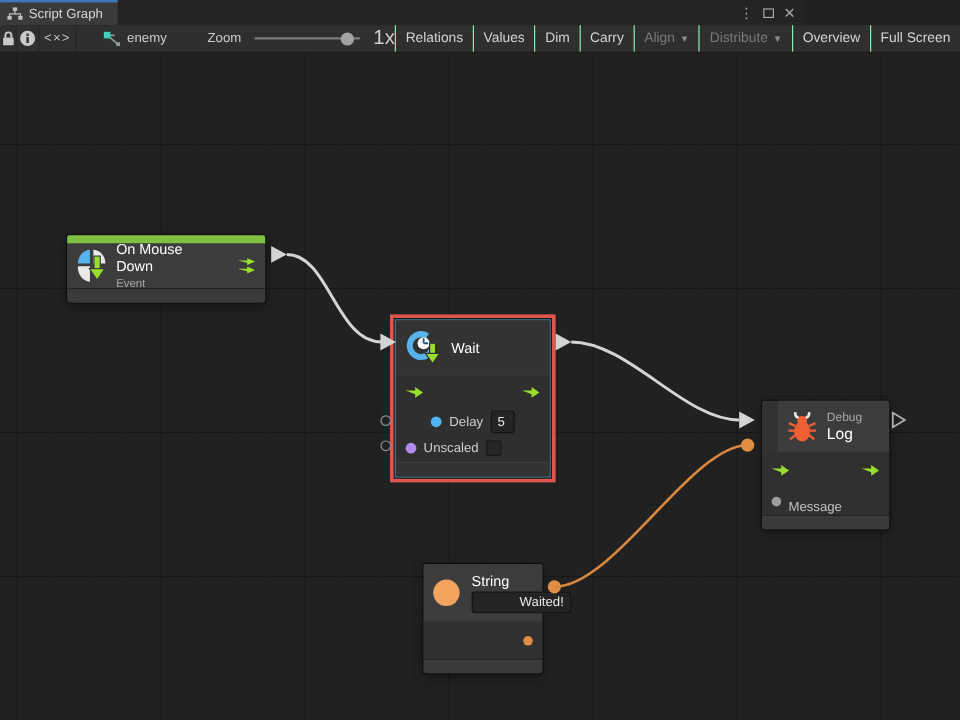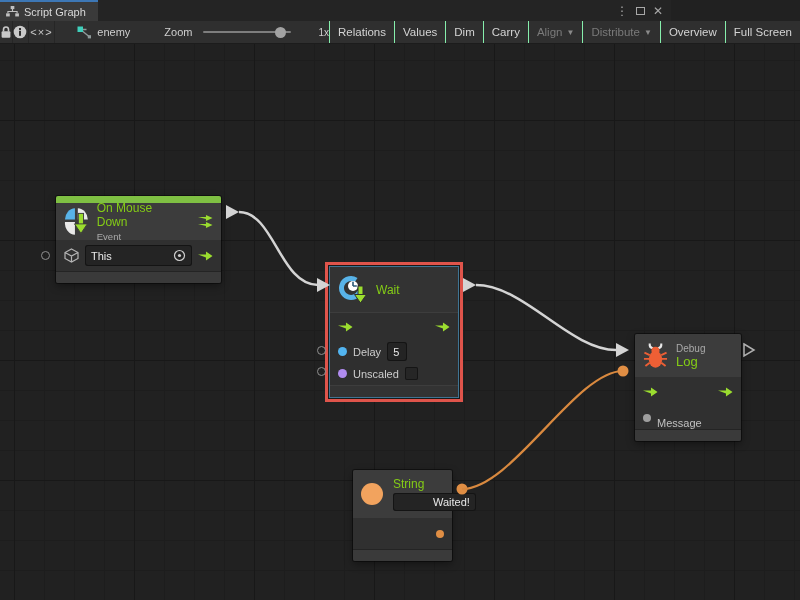--- a/index.html
+++ b/index.html
@@ -31,21 +31,21 @@
       linear-gradient(to right,#181818 1px,transparent 1px),
       linear-gradient(to bottom,#181818 1px,transparent 1px),
       linear-gradient(to right,#1d1d1d 1px,transparent 1px),
       linear-gradient(to bottom,#1d1d1d 1px,transparent 1px);
     background-size:120px 120px,120px 120px,30px 30px,30px 30px;
     background-position:14px 0,0 76px,14px 0,0 16px;}
   
   .node{position:absolute;background:#323232;color:#e2e2e2;border-radius:2px;
         box-shadow:0 0 0 1px rgba(0,0,0,.45),0 3px 9px rgba(0,0,0,.4);z-index:10;}
   .nhead{display:flex;align-items:center;gap:8px;background:#3c3c3c;padding:4px 8px;box-sizing:border-box;border-radius:2px 2px 0 0;}
-  .ntitle{font-size:12px;color:#84cc16;}
+  .ntitle{font-size:12px;color:#ffffff;}
   .nsub{font-size:9.5px;color:#a9a9a9;margin-top:2px;}
   .nrow{display:flex;align-items:center;gap:6px;background:#303030;padding:0 8px;box-sizing:border-box;}
   .nfoot{height:11px;background:#3a3a3a;border-top:1px solid #242424;border-radius:0 0 2px 2px;}
   .dot{width:9px;height:9px;border-radius:50%;flex:0 0 auto;}
   .field{background:#242424;border-radius:3px;box-shadow:inset 0 0 0 1px #141414;
          font-size:11px;color:#e8e8e8;padding:2px 6px;display:flex;align-items:center;gap:4px;}
   .plabel{font-size:11px;color:#cdcdcd;}
   .checkbox{width:13px;height:13px;background:#262626;border-radius:2px;box-shadow:inset 0 0 0 1px #151515;}
   .ext-port{position:absolute;width:9px;height:9px;border-radius:50%;border:1.5px solid #8f8f8f;box-sizing:border-box;z-index:11;}
   .garrow{fill:var(--flow-green,#9bdd2f);display:block;}
@@ -120,21 +120,21 @@
         <rect x="10.8" y="9.2" width="3.2" height="3.2" fill="#8f9a9a"></rect>
       </svg>
       <span style="color:#cfcfcf;font-size:11px;">enemy</span>
     </div>
 
     <div class="tb-group" style="margin-left:34px">
       <span style="color:#cfcfcf;font-size:11px;">Zoom</span>
       <div class="zoom-track" style="margin-left:6px">
         <div class="zoom-knob"></div>
       </div>
-      <span style="color:#cfcfcf;font-size:10px;margin-left:22px;">1x</span>
+      <span style="color:#cfcfcf;font-size:17px;margin-left:6px;">1x</span>
     </div>
 
     <div class="tb-right">
       <div class="tb-btn">
           <span>Relations</span>
         </div>
       <div class="tb-btn">
           <span>Values</span>
         </div>
       <div class="tb-btn">
@@ -178,37 +178,20 @@
         </div>
         <div class="spacer"></div>
         <div style="display:flex;flex-direction:column;gap:1px;">
           <svg class="garrow" width="15" height="6" viewBox="0 0 16 10" preserveAspectRatio="none">
               <use href="#garrow"></use>
             </svg>
           <svg class="garrow" width="15" height="6" viewBox="0 0 16 10" preserveAspectRatio="none">
               <use href="#garrow"></use>
             </svg>
         </div>
-      </div>
-      <div class="nrow" style="height:31px;position:relative;">
-        <div class="ext-port" style="left:-15px;top:11px;"></div>
-        <svg width="15" height="15" viewBox="0 0 15 15">
-          <path d="M7.5 1 L14 4.5 V10.5 L7.5 14 L1 10.5 V4.5 Z M1 4.5 L7.5 8 L14 4.5 M7.5 8 V14" stroke="#b5b5b5" stroke-width="1.2" fill="none"></path>
-        </svg>
-        <div class="field" style="flex:1;height:17px;">
-          <span>This</span>
-          <span class="spacer"></span>
-          <svg width="13" height="13" viewBox="0 0 13 13">
-            <circle cx="6.5" cy="6.5" r="5" stroke="#cfcfcf" stroke-width="1.2" fill="none"></circle>
-            <circle cx="6.5" cy="6.5" r="1.6" fill="#cfcfcf"></circle>
-          </svg>
-        </div>
-        <svg class="garrow" width="15" height="10" viewBox="0 0 16 10">
-            <use href="#garrow"></use>
-          </svg>
       </div>
       <div class="nfoot"></div>
     </div>
 
     <div class="wait-sel">
       <div class="ext-port" style="left:-8px;top:84px;"></div>
       <div class="ext-port" style="left:-8px;top:105px;"></div>
       <div class="wait-gap">
         <div class="wait-inner">
           <div class="nhead" style="height:45px;">
@@ -224,39 +207,39 @@
           <div class="divline"></div>
           <div class="nrow" style="height:28px;">
             <svg class="garrow" width="15" height="10" viewBox="0 0 16 10">
                 <use href="#garrow"></use>
               </svg>
             <span class="spacer"></span>
             <svg class="garrow" width="15" height="10" viewBox="0 0 16 10">
                 <use href="#garrow"></use>
               </svg>
           </div>
-          <div class="nrow" style="height:21px;">
+          <div class="nrow" style="height:21px;justify-content:center;">
             <span class="dot" style="background:var(--delay-blue,#52b4f0);"></span>
             <span class="plabel">Delay</span>
             <span class="field" style="height:15px;min-width:8px;">
                 <span>5</span>
               </span>
           </div>
           <div class="nrow" style="height:23px;">
             <span class="dot" style="background:var(--unscaled-purple,#b18cf0);"></span>
             <span class="plabel">Unscaled</span>
             <span class="checkbox"></span>
           </div>
           <div class="nfoot"></div>
         </div>
       </div>
     </div>
 
     <div class="node" style="left:635px;top:290px;width:106px;">
-      <div class="nhead" style="height:43px;">
+      <div class="nhead" style="height:43px;margin-left:13px;">
         <svg width="25" height="28" viewBox="0 0 26 28">
           <path d="M7 1 Q6.5 5.5 10.5 6" stroke="#e9e9e9" stroke-width="2.2" fill="none"></path>
           <path d="M19 1 Q19.5 5.5 15.5 6" stroke="#e9e9e9" stroke-width="2.2" fill="none"></path>
           <g stroke="var(--bug-orange,#ee5f35)" stroke-width="2" fill="none">
             <path d="M7 13 L1.5 10.5 M7 17 L1 17 M7 21 L2.5 24.5"></path>
             <path d="M19 13 L24.5 10.5 M19 17 L25 17 M19 21 L23.5 24.5"></path>
           </g>
           <circle cx="13" cy="8.5" r="4.2" fill="var(--bug-orange,#ee5f35)"></circle>
           <ellipse cx="13" cy="17.5" rx="7" ry="8.8" fill="var(--bug-orange,#ee5f35)"></ellipse>
         </svg>

